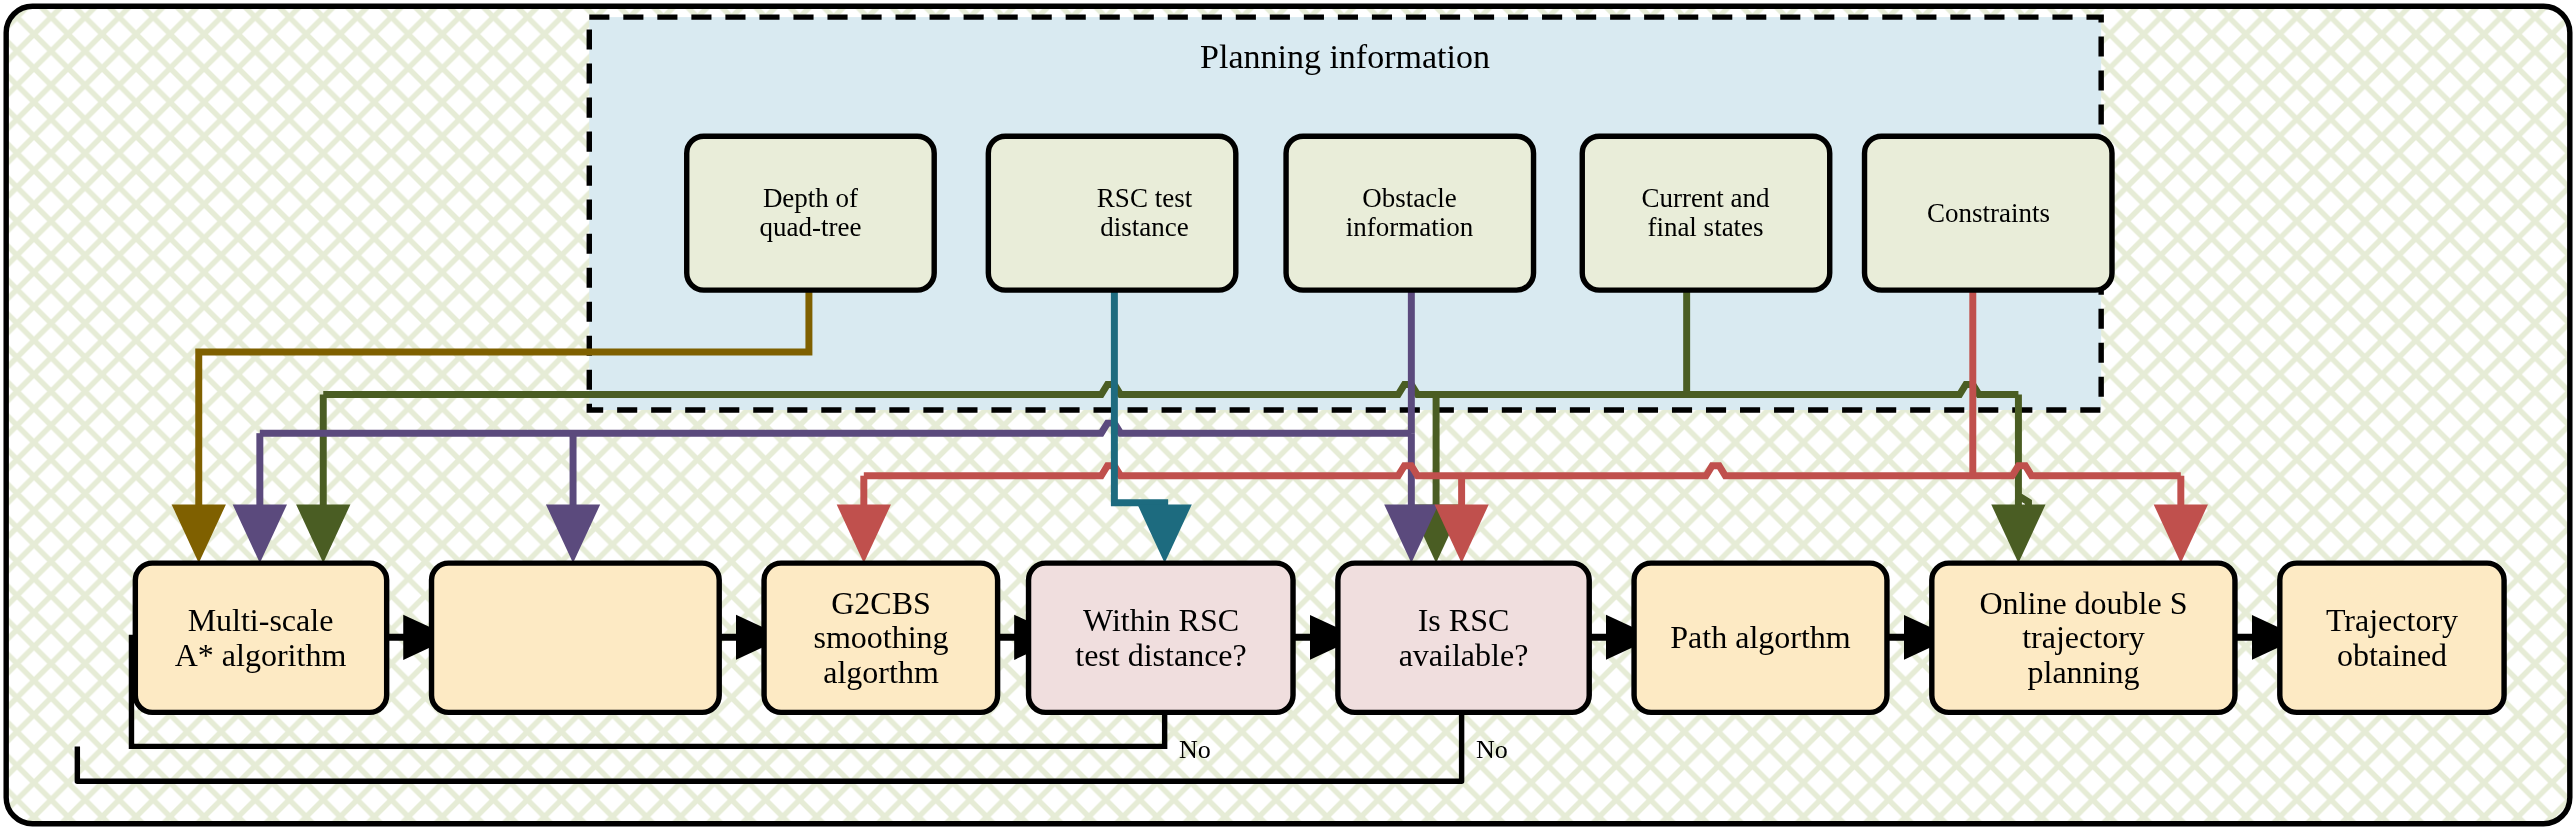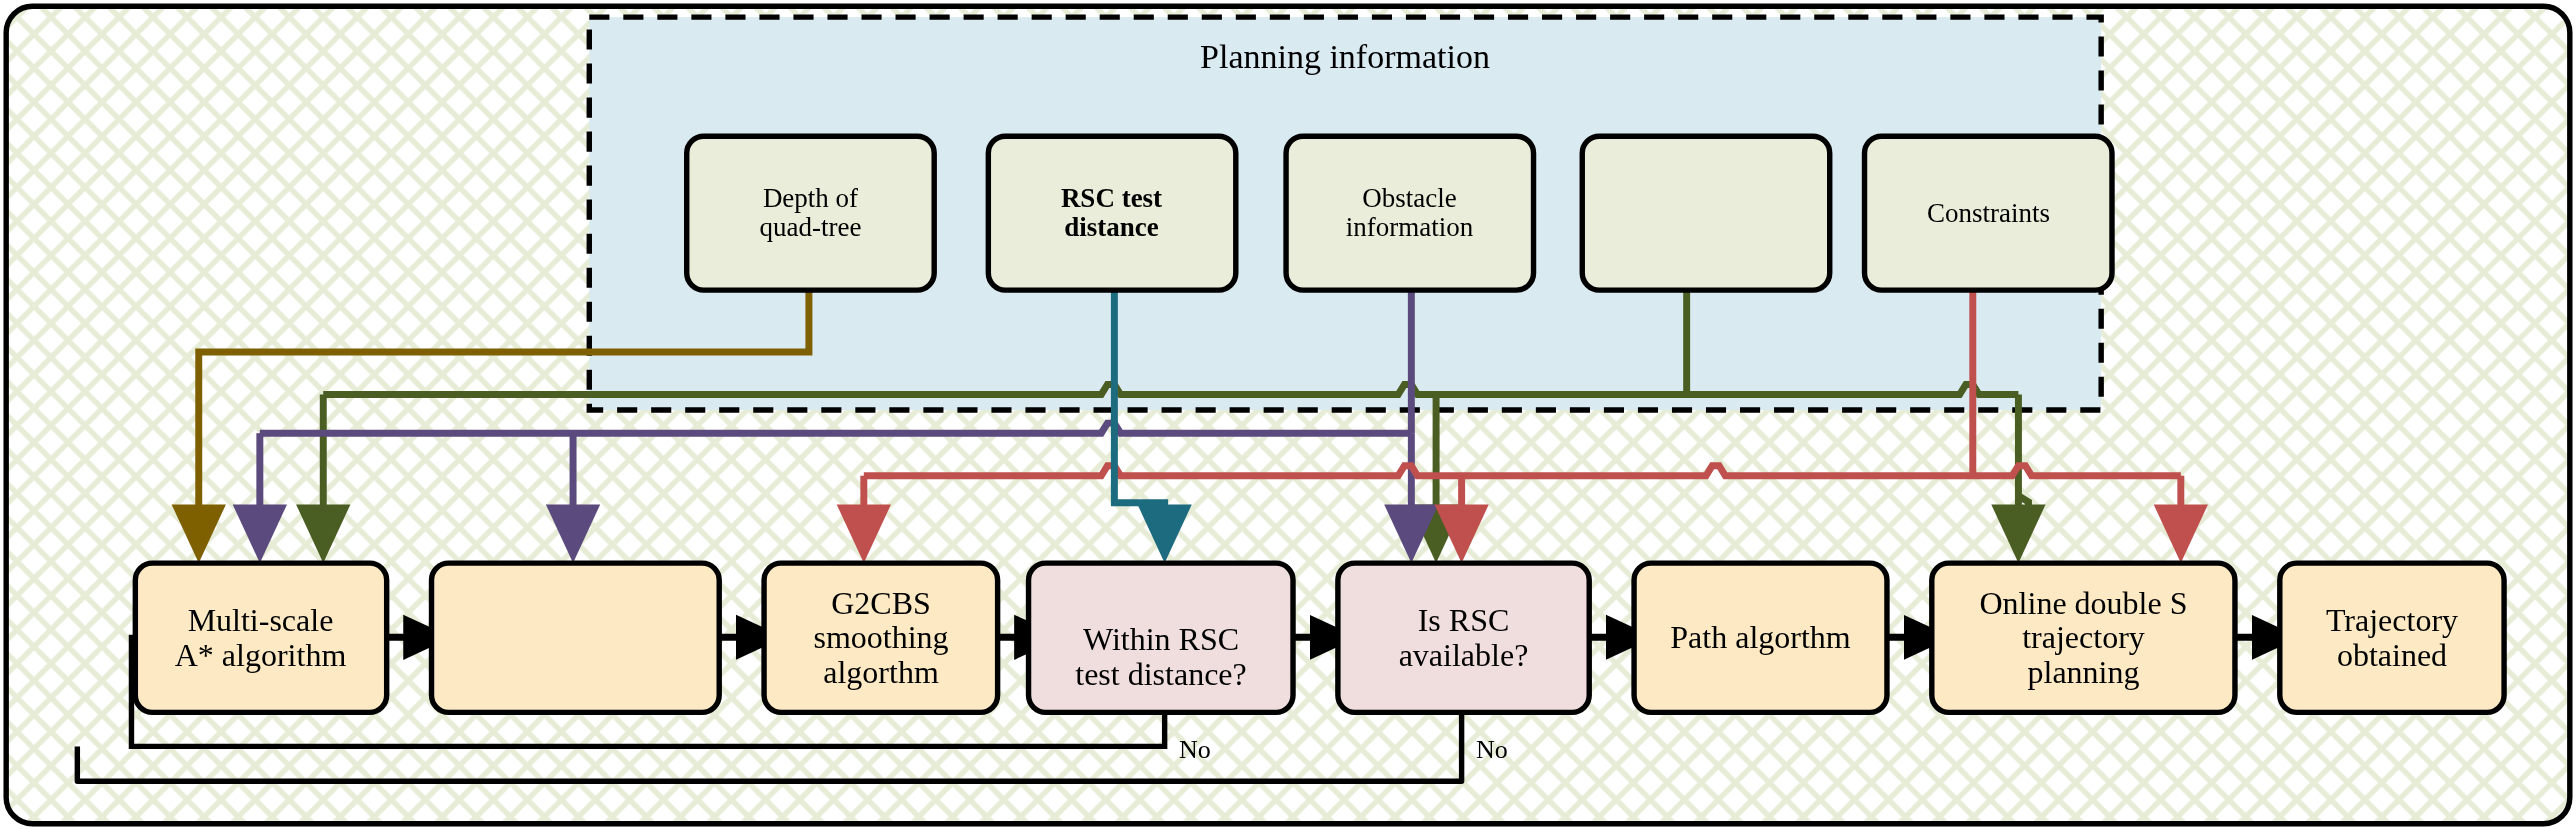--- a/index.html
+++ b/index.html
@@ -125,32 +125,34 @@
     <rect x="1730" y="728" width="325" height="193" rx="22" ry="22" fill="#f0dede" stroke="#000000" stroke-width="7"></rect>
     <rect x="2113" y="728" width="327" height="193" rx="22" ry="22" fill="#fdeac4" stroke="#000000" stroke-width="7"></rect>
     <rect x="2498" y="728" width="392" height="193" rx="22" ry="22" fill="#fdeac4" stroke="#000000" stroke-width="7"></rect>
     <rect x="2948" y="728" width="290" height="193" rx="22" ry="22" fill="#fdeac4" stroke="#000000" stroke-width="7"></rect>
   </svg>
 
   <div class="boxlabel panel-title" style="left:589px;top:39px;width:1512px;">Planning information</div>
 
   <div class="boxlabel lbl-green" style="left:687px;top:136px;width:247px;height:154px;white-space:pre-line;">Depth of
 quad-tree</div>
-  <div class="boxlabel lbl-green" style="left:988px;top:136px;width:247px;height:154px;white-space:pre-line;font-weight:bold;">RSC test
+  <div class="boxlabel lbl-green" style="left:1021px;top:136px;width:247px;height:154px;white-space:pre-line;">RSC test
 distance</div>
   <div class="boxlabel lbl-green" style="left:1286px;top:136px;width:247px;height:154px;white-space:pre-line;">Obstacle
 information</div>
+  <div class="boxlabel lbl-green" style="left:1582px;top:136px;width:247px;height:154px;white-space:pre-line;">Current and
+final states</div>
   <div class="boxlabel lbl-green" style="left:1865px;top:136px;width:247px;height:154px;white-space:pre-line;">Constraints</div>
 
   <div class="boxlabel lbl-proc" style="left:135px;top:563px;width:251px;height:149px;white-space:pre-line;">Multi-scale
 A* algorithm</div>
   <div class="boxlabel lbl-proc" style="left:764px;top:563px;width:234px;height:149px;white-space:pre-line;">G2CBS
 smoothing
 algorthm</div>
-  <div class="boxlabel lbl-proc" style="left:1029px;top:582px;width:264px;height:149px;white-space:pre-line;">Within RSC
+  <div class="boxlabel lbl-proc" style="left:1029px;top:563px;width:264px;height:149px;white-space:pre-line;">Within RSC
 test distance?</div>
   <div class="boxlabel lbl-proc" style="left:1338px;top:563px;width:251px;height:149px;white-space:pre-line;">Is RSC
 available?</div>
   <div class="boxlabel lbl-proc" style="left:1634px;top:563px;width:253px;height:149px;white-space:pre-line;">Path algorthm</div>
   <div class="boxlabel lbl-proc" style="left:1932px;top:563px;width:303px;height:149px;white-space:pre-line;">Online double S
 trajectory
 planning</div>
   <div class="boxlabel lbl-proc" style="left:2280px;top:563px;width:224px;height:149px;white-space:pre-line;">Trajectory
 obtained</div>
 

